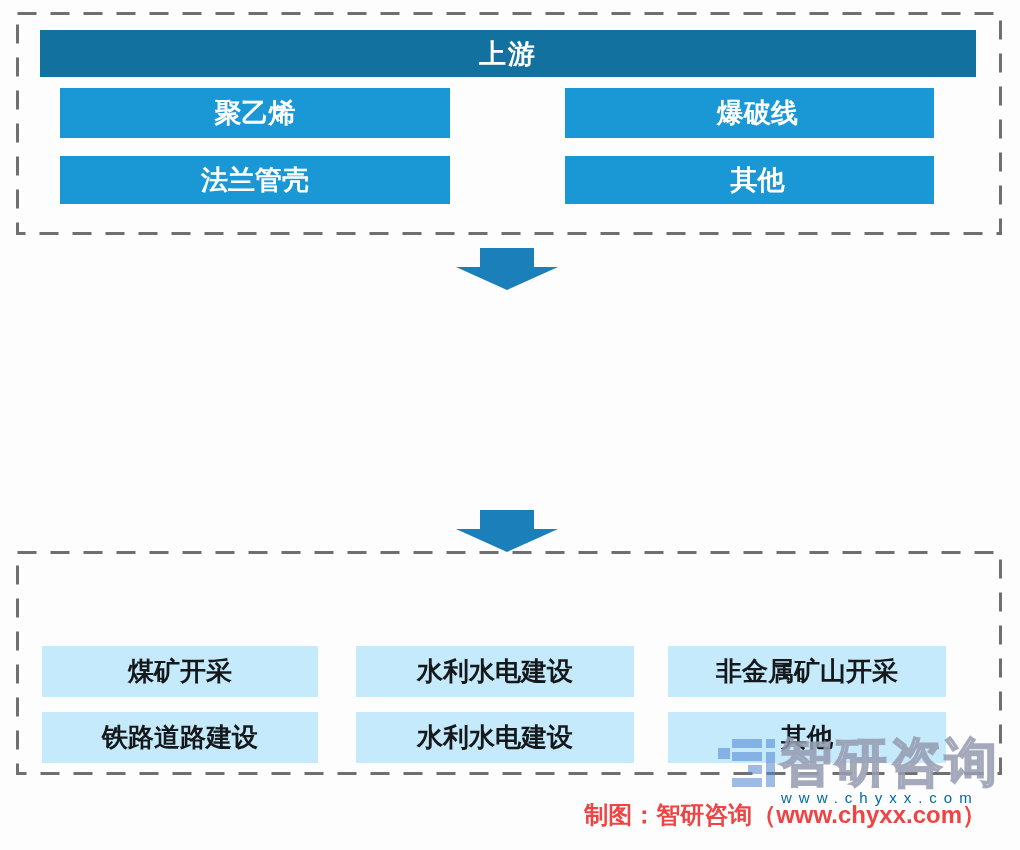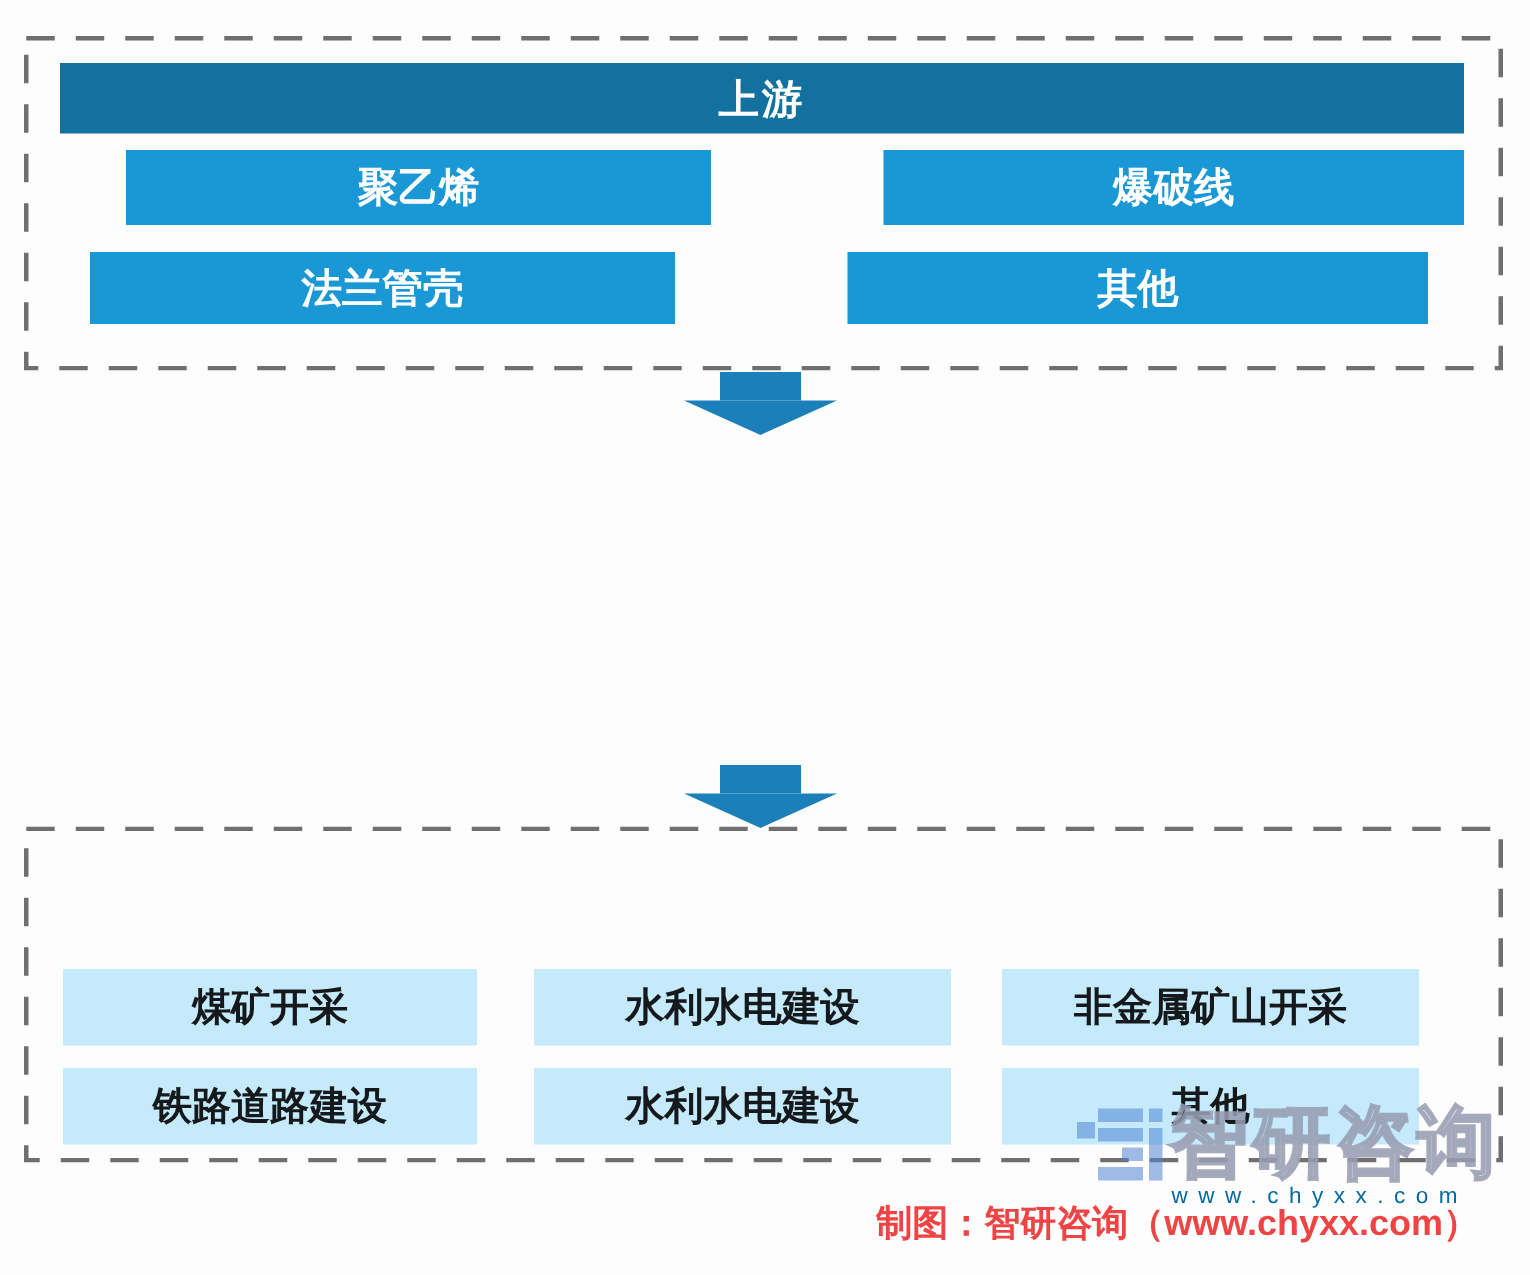--- a/index.html
+++ b/index.html
@@ -4,43 +4,43 @@
 <style>
   html,body{margin:0;padding:0;background:#ffffff;}
   .canvas{
     position:relative;
     width:1020px;height:850px;
     background:#fdfdfe;
     overflow:hidden;
     font-family:"Liberation Sans", sans-serif;
   }
   .stage{position:absolute;left:16px;width:986px;}
-  .stage-up{top:24px;height:223px;}
+  .stage-up{top:12px;height:223px;}
   .stage-mid{top:287px;height:215px;}
   .stage-down{top:551px;height:224px;}
   .dash-border{position:absolute;left:0;top:0;}
   .hdr{
     position:absolute;left:24px;width:936px;
     background:var(--header-dark,#12719f);
     color:#ffffff;font-size:27px;font-weight:bold;
     display:flex;align-items:center;justify-content:center;
     letter-spacing:2px;
   }
   .box{
     position:absolute;
     display:flex;align-items:center;justify-content:center;
     font-weight:bold;
   }
   .box.blue{background:var(--box-blue,#1a98d5);color:#ffffff;font-size:27px;}
   .box.light{background:var(--box-light,#c5eafb);color:var(--text-dark,#15191c);font-size:26px;}
   
   .up-hdr{top:18px;height:47px;}
   .up-l{left:44px;width:390px;}
-  .up-r{left:549px;width:387px;}
-  .up-row1{top:76px;height:50px;margin-left:24px;}
+  .up-r{left:549px;width:353px;padding-left:16px;}
+  .up-row1{top:76px;height:50px;}
   .up-row2{top:144px;height:48px;}
   
   .mid-hdr{top:13px;height:48px;}
   .mid-bar{left:24px;top:70px;width:936px;height:46px;}
   .mid-row{top:135px;height:49px;}
   
   .down-hdr{top:17px;height:48px;}
   .down-row1{top:95px;height:51px;}
   .down-row2{top:161px;height:51px;}
   .col1{left:26px;width:276px;}

